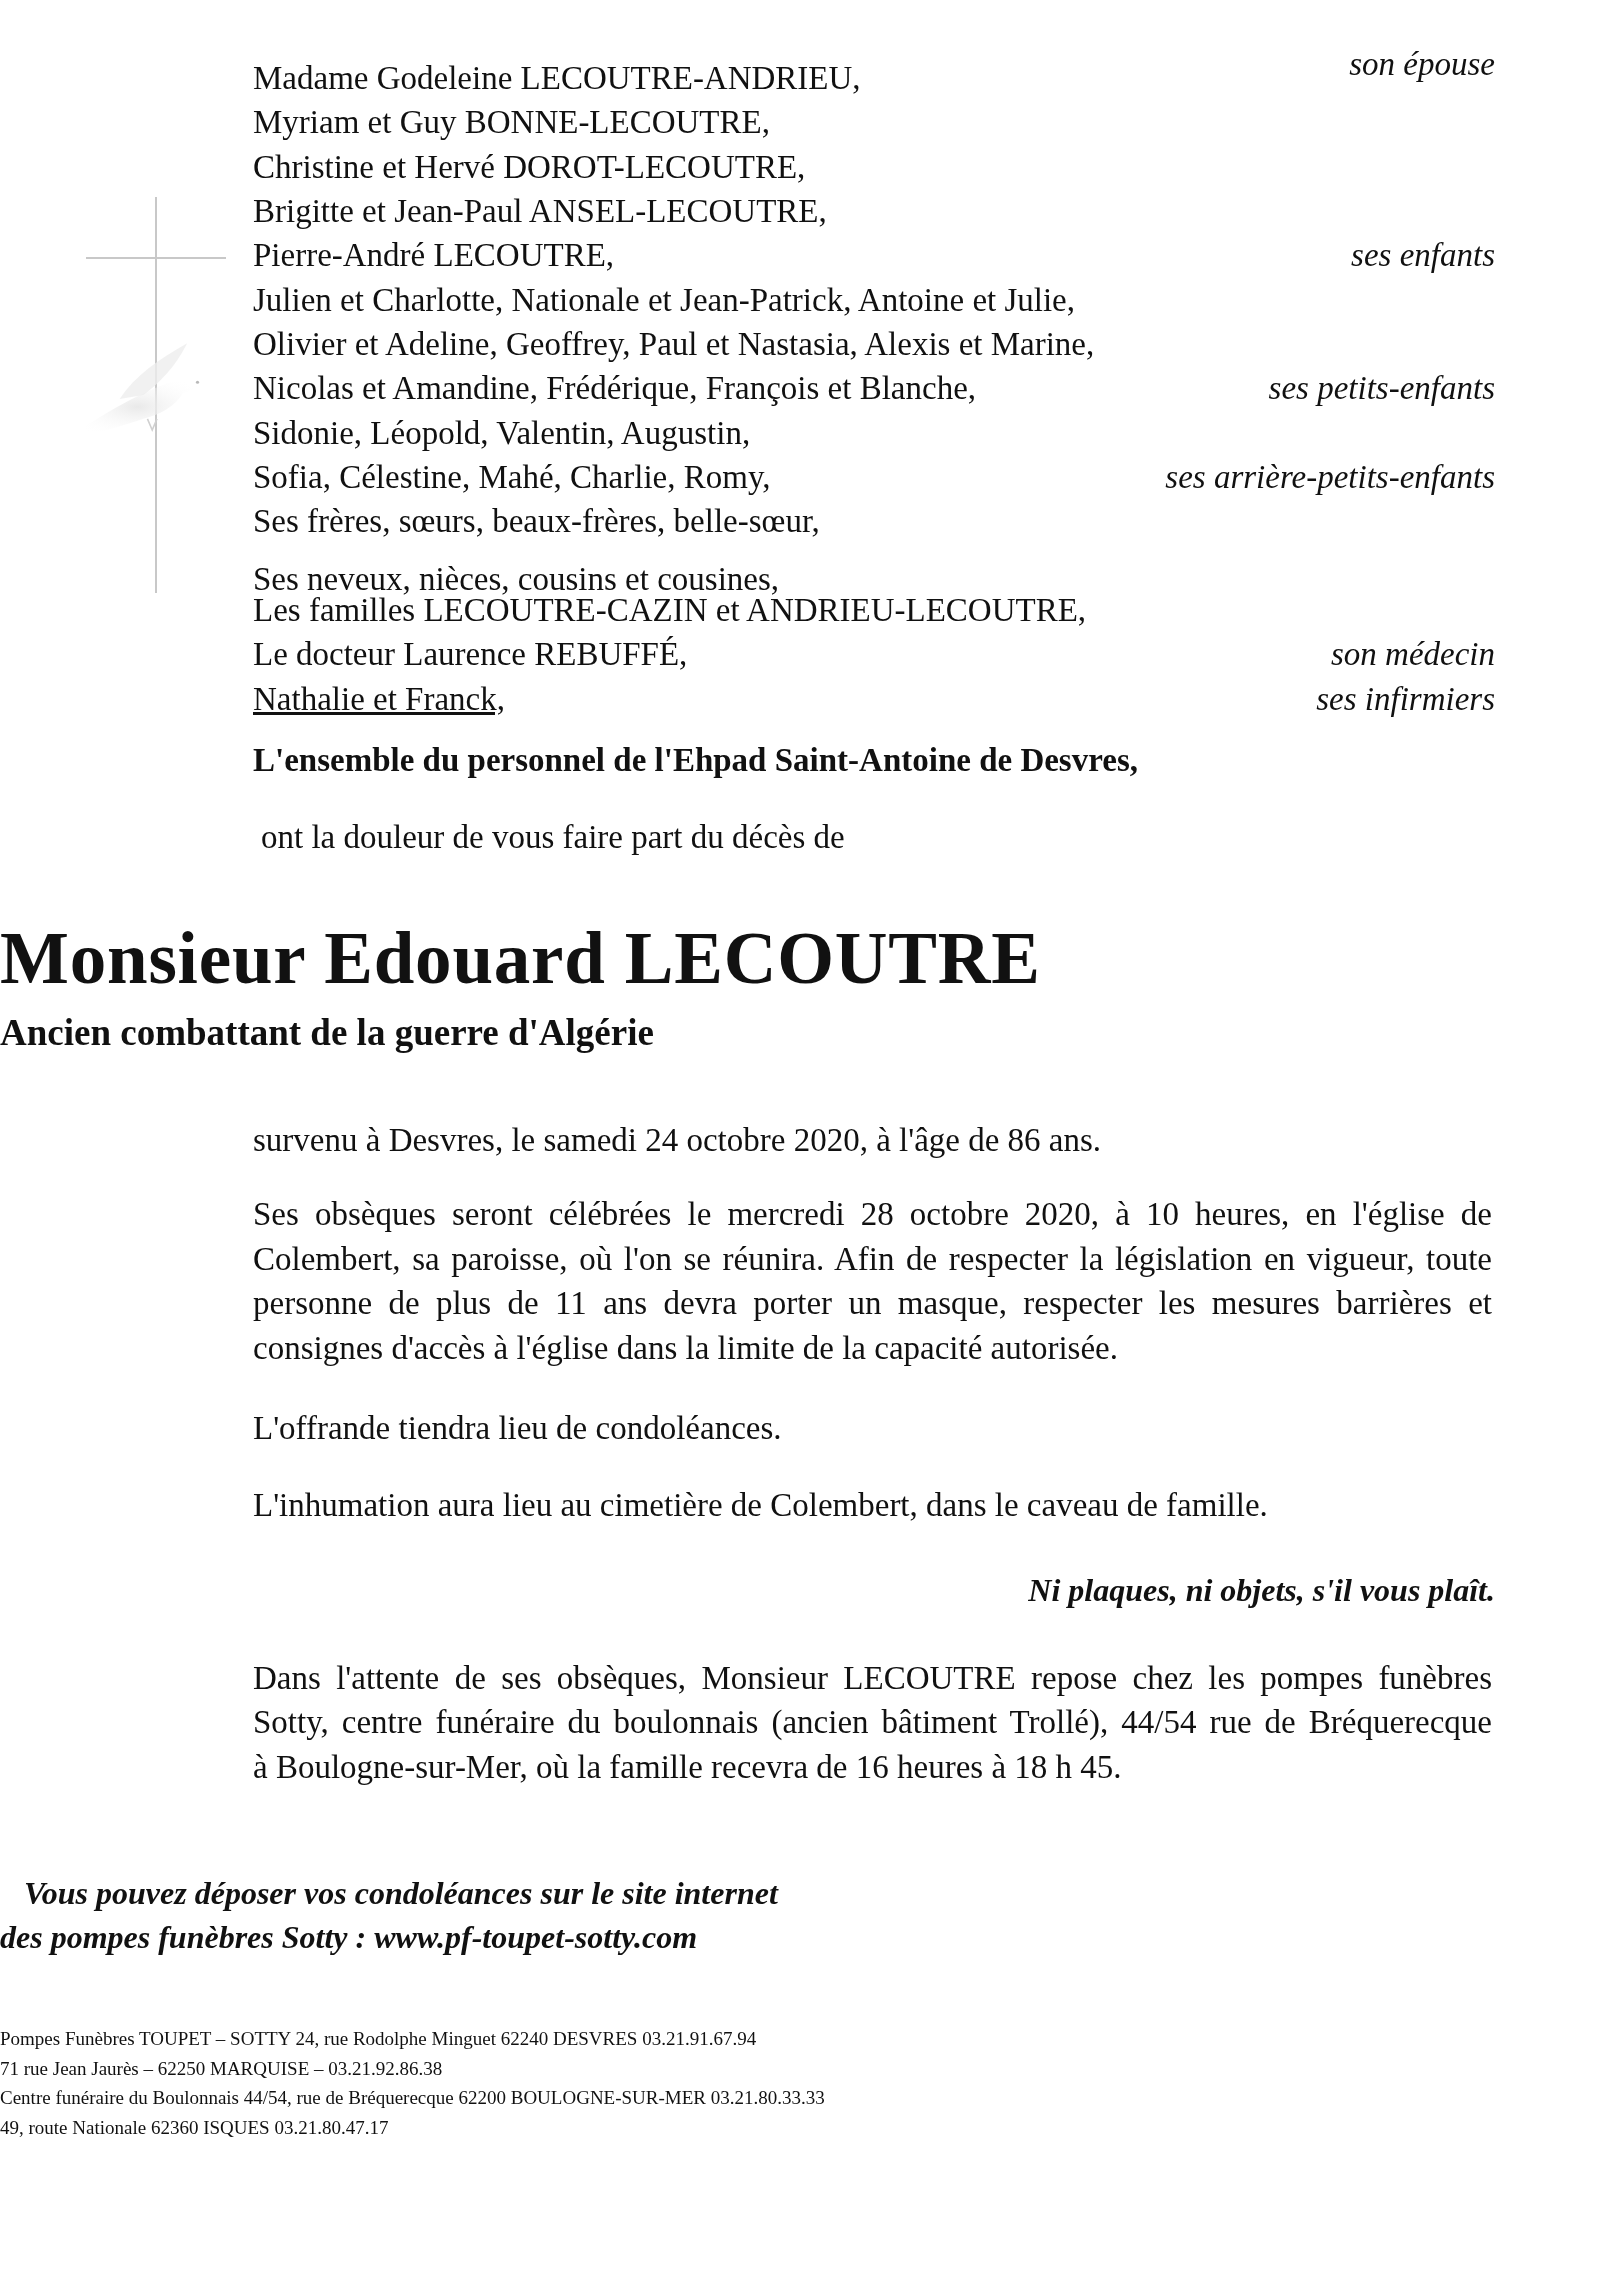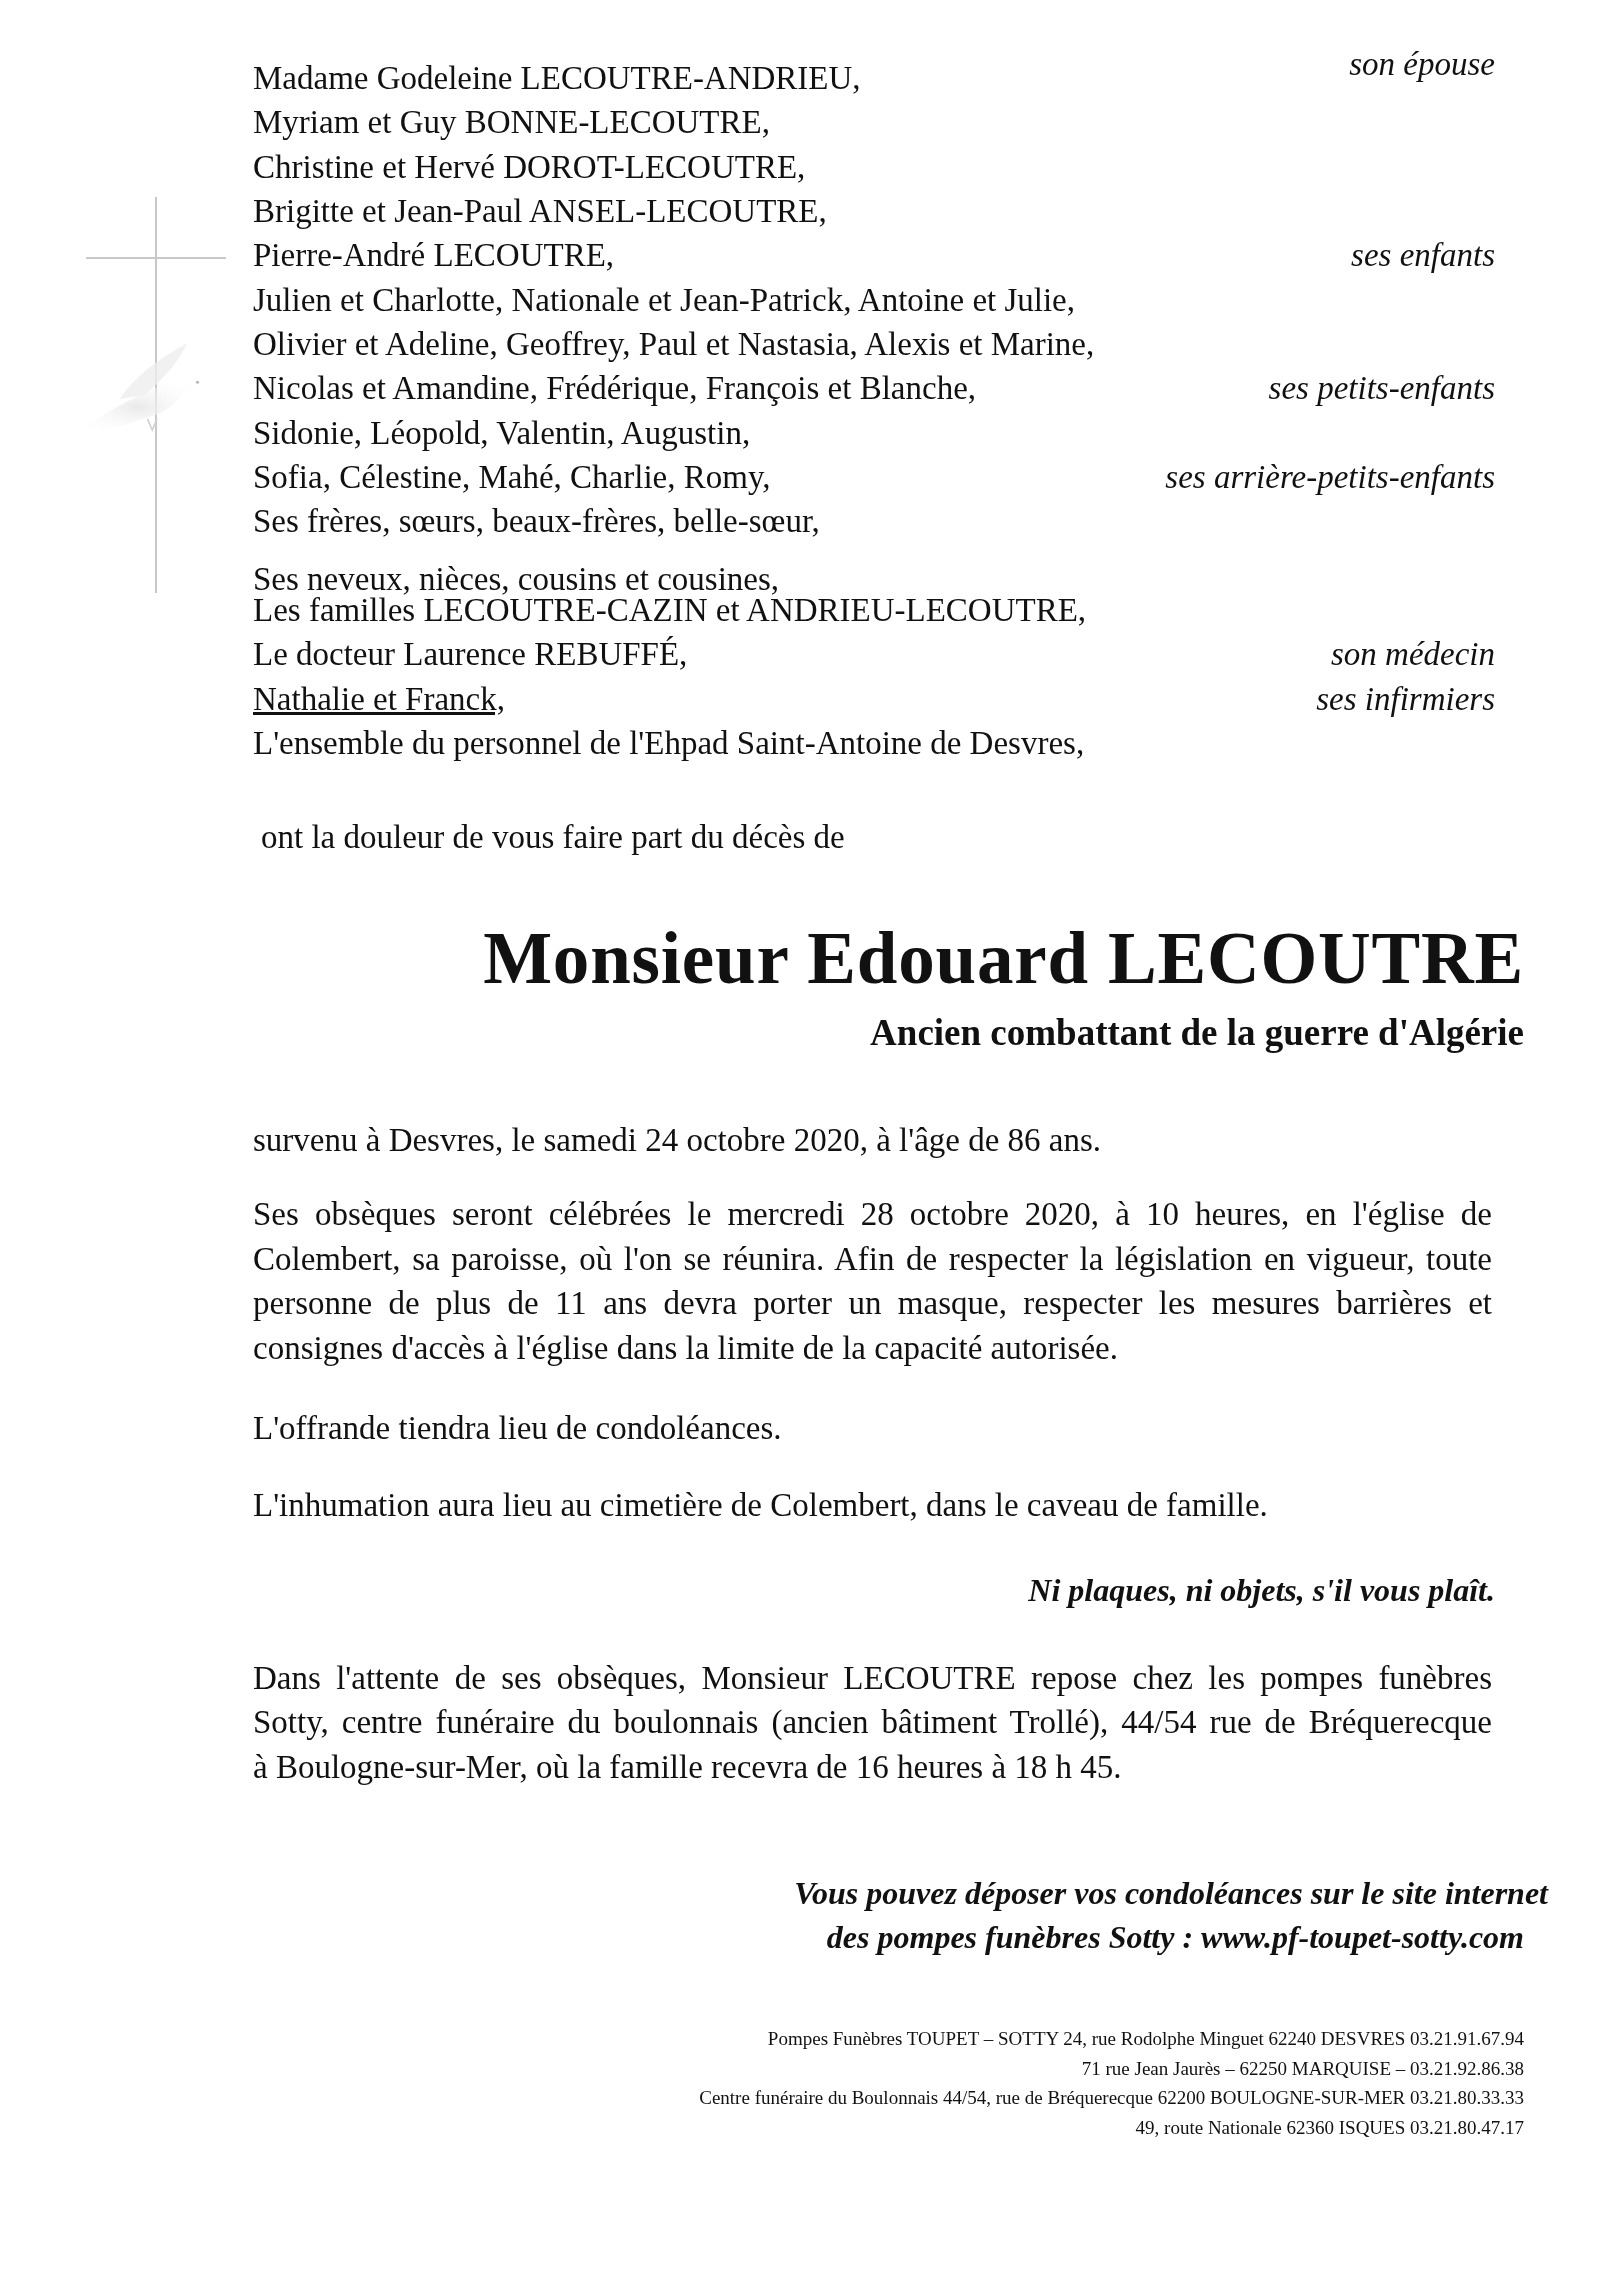--- a/index.html
+++ b/index.html
@@ -5,21 +5,21 @@
   html, body { margin: 0; padding: 0; background: #ffffff; }
   body {
     width: 1624px; height: 2295px; position: relative; overflow: hidden;
     font-family: "Liberation Serif", "DejaVu Serif", serif; color: #111111;
   }
   .line { position: absolute; white-space: nowrap; }
   .fam { left: 253px; font-size: 33px; line-height: 1; }
   .rel { right: 129px; font-size: 33px; font-style: italic; line-height: 1; text-align: right; }
   .body-txt { left: 253px; font-size: 33px; line-height: 1; }
   .just { left: 253px; width: 1239px; font-size: 33px; line-height: 1; text-align: justify; text-align-last: justify; }
-  .center { left: 0; width: 1524px; text-align: right; }
+  .center { left: 0; width: 1524px; text-align: left; }
   .title { font-size: 73px; font-weight: bold; letter-spacing: 0.8px; }
   .subtitle { font-size: 37px; font-weight: bold; }
   .note { right: 129px; font-size: 32px; font-weight: bold; font-style: italic; }
   .cond { font-size: 32px; font-weight: bold; font-style: italic; }
   .foot { font-size: 19px; }
   .cross-v { position: absolute; left: 155px; top: 197px; width: 2.4px; height: 396px; background: #c8c8c8; }
   .cross-h { position: absolute; left: 86px; top: 257px; width: 140px; height: 2.4px; background: #c8c8c8; }
   .dove { position: absolute; left: 64px; top: 335px; width: 151px; height: 120px; }
 </style>
 </head>
@@ -55,21 +55,21 @@
     <div class="line fam" style="top: 417px;">Sidonie, Léopold, Valentin, Augustin,</div>
     <div class="line fam" style="top: 461px;">Sofia, Célestine, Mahé, Charlie, Romy,</div>
     <div class="line rel" style="top: 461px;">ses arrière-petits-enfants</div>
     <div class="line fam" style="top: 505px;">Ses frères, sœurs, beaux-frères, belle-sœur,</div>
     <div class="line fam" style="top: 550px; margin-top: 13px;">Ses neveux, nièces, cousins et cousines,</div>
     <div class="line fam" style="top: 594px;">Les familles LECOUTRE-CAZIN et ANDRIEU-LECOUTRE,</div>
     <div class="line fam" style="top: 638px;">Le docteur Laurence REBUFFÉ,</div>
     <div class="line rel" style="top: 638px;">son médecin</div>
     <div class="line fam" style="top: 683px; text-decoration: underline;">Nathalie et Franck,</div>
     <div class="line rel" style="top: 683px;">ses infirmiers</div>
-    <div class="line fam" style="top: 727px;">L'ensemble du personnel de l'Ehpad Saint-Antoine de Desvres,</div>
+    <div class="line fam" style="top: 744px; font-weight: bold;">L'ensemble du personnel de l'Ehpad Saint-Antoine de Desvres,</div>
   </div>
 
 <div class="line body-txt" style="top:821px;margin-left:8px;">ont la douleur de vous faire part du décès de</div>
 
 <div class="line center title" style="top:917px;">Monsieur Edouard LECOUTRE</div>
 <div class="line center subtitle" style="top:1011px;">Ancien combattant de la guerre d'Algérie</div>
 
 <div class="line body-txt" style="top:1124px;">survenu à Desvres, le samedi 24 octobre 2020, à  l'âge de 86 ans.</div>
 
 <div class="line just" style="top:1198px;">Ses obsèques seront célébrées le mercredi 28 octobre 2020, à 10 heures, en l'église de</div>

